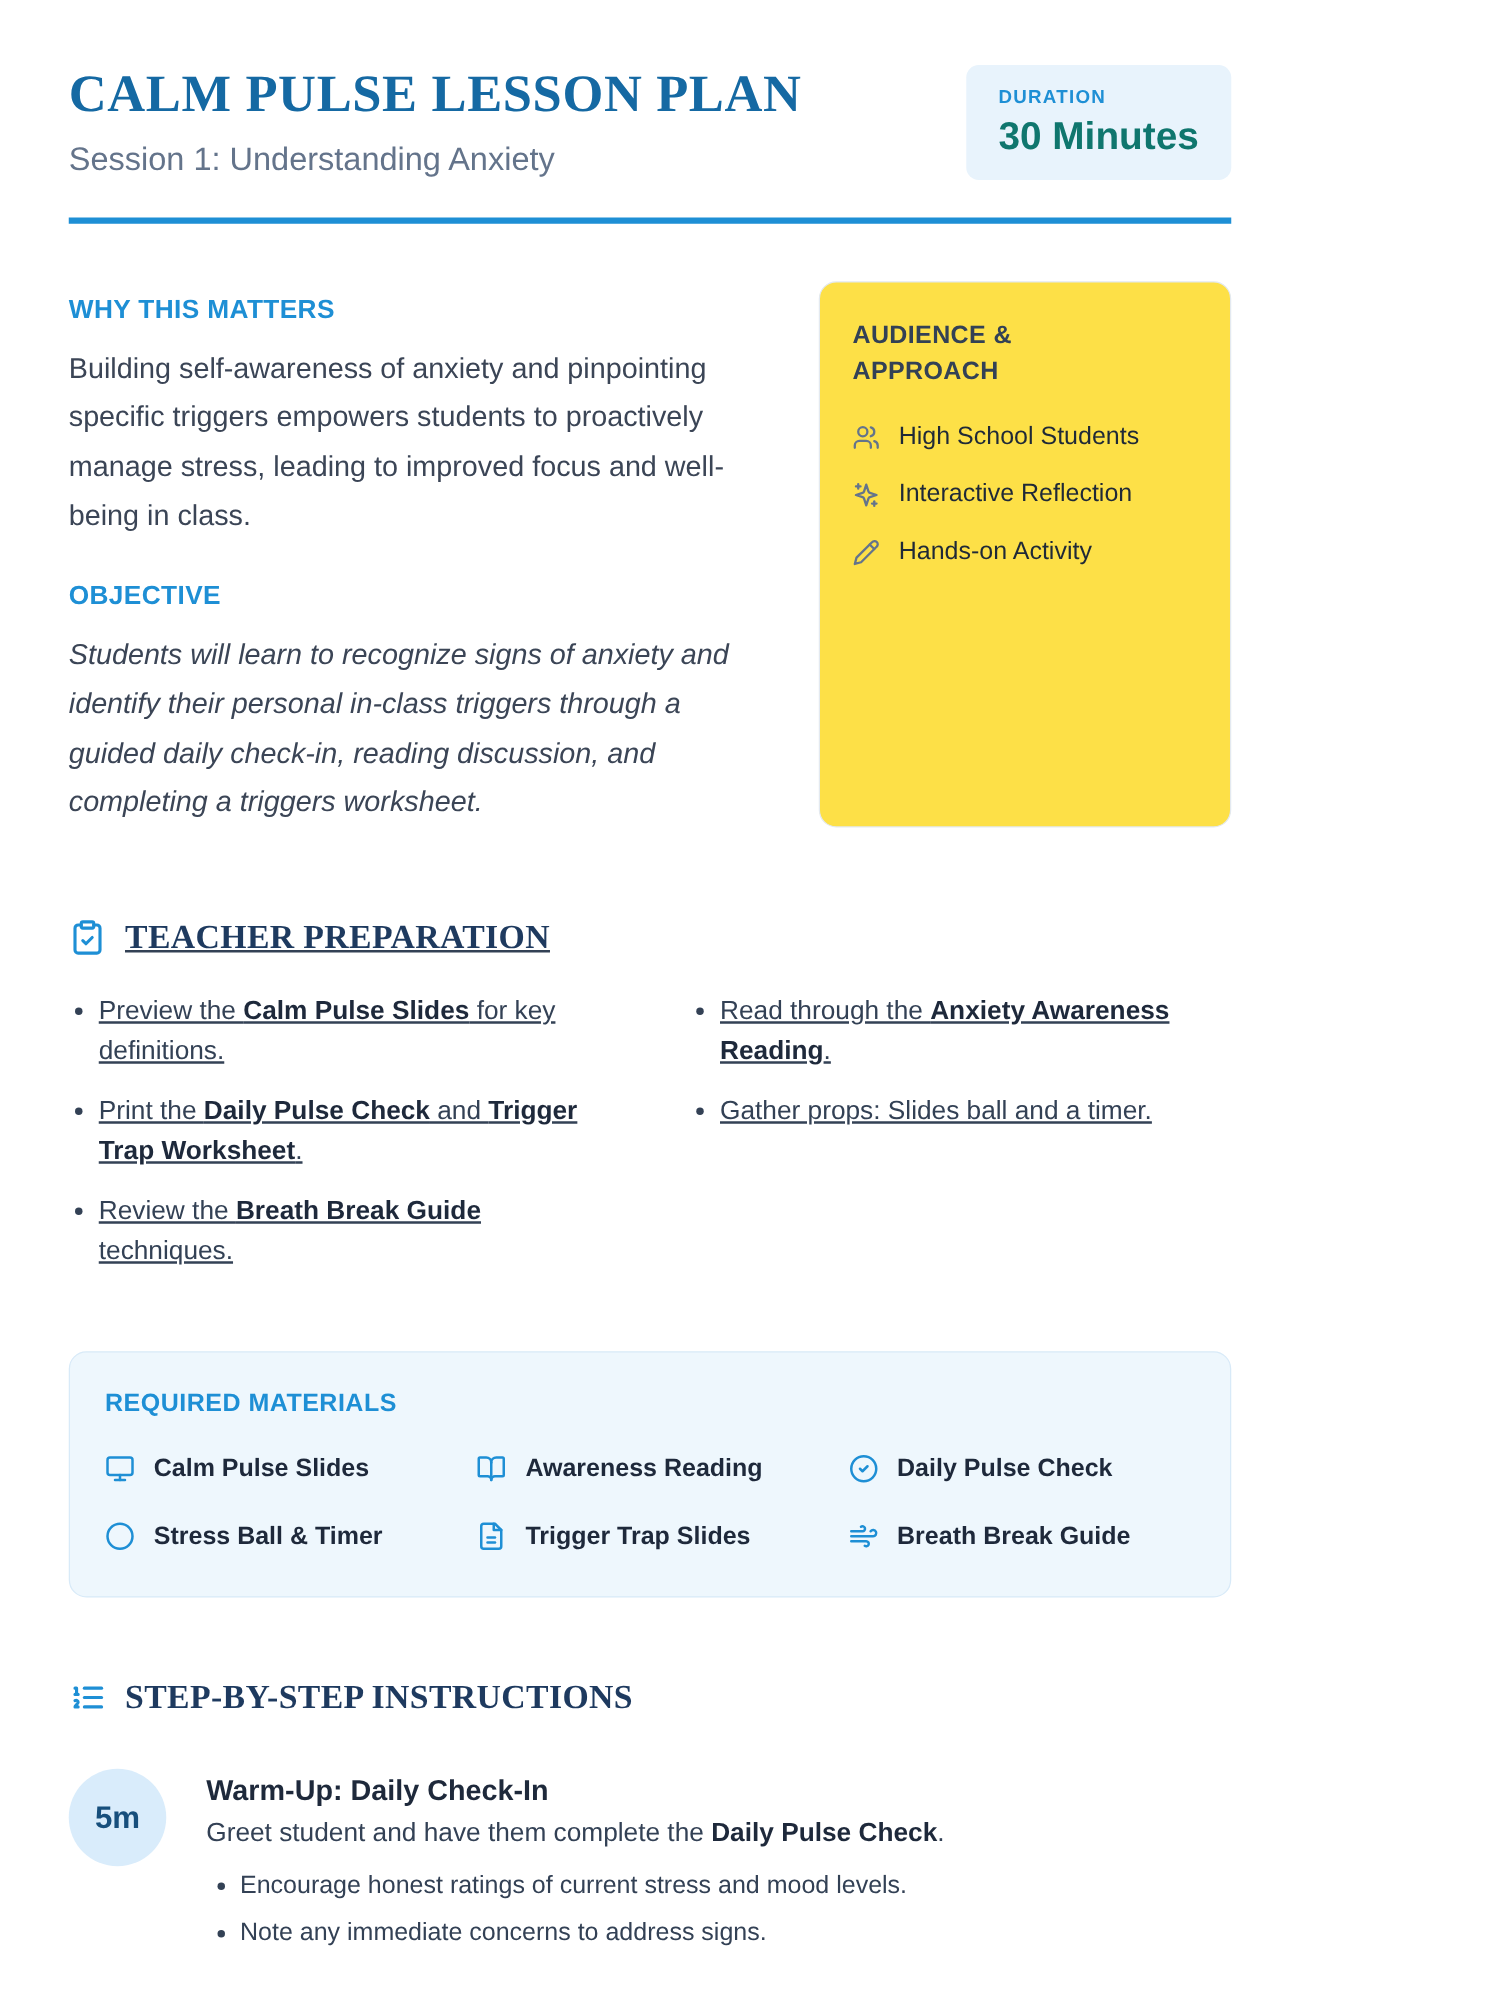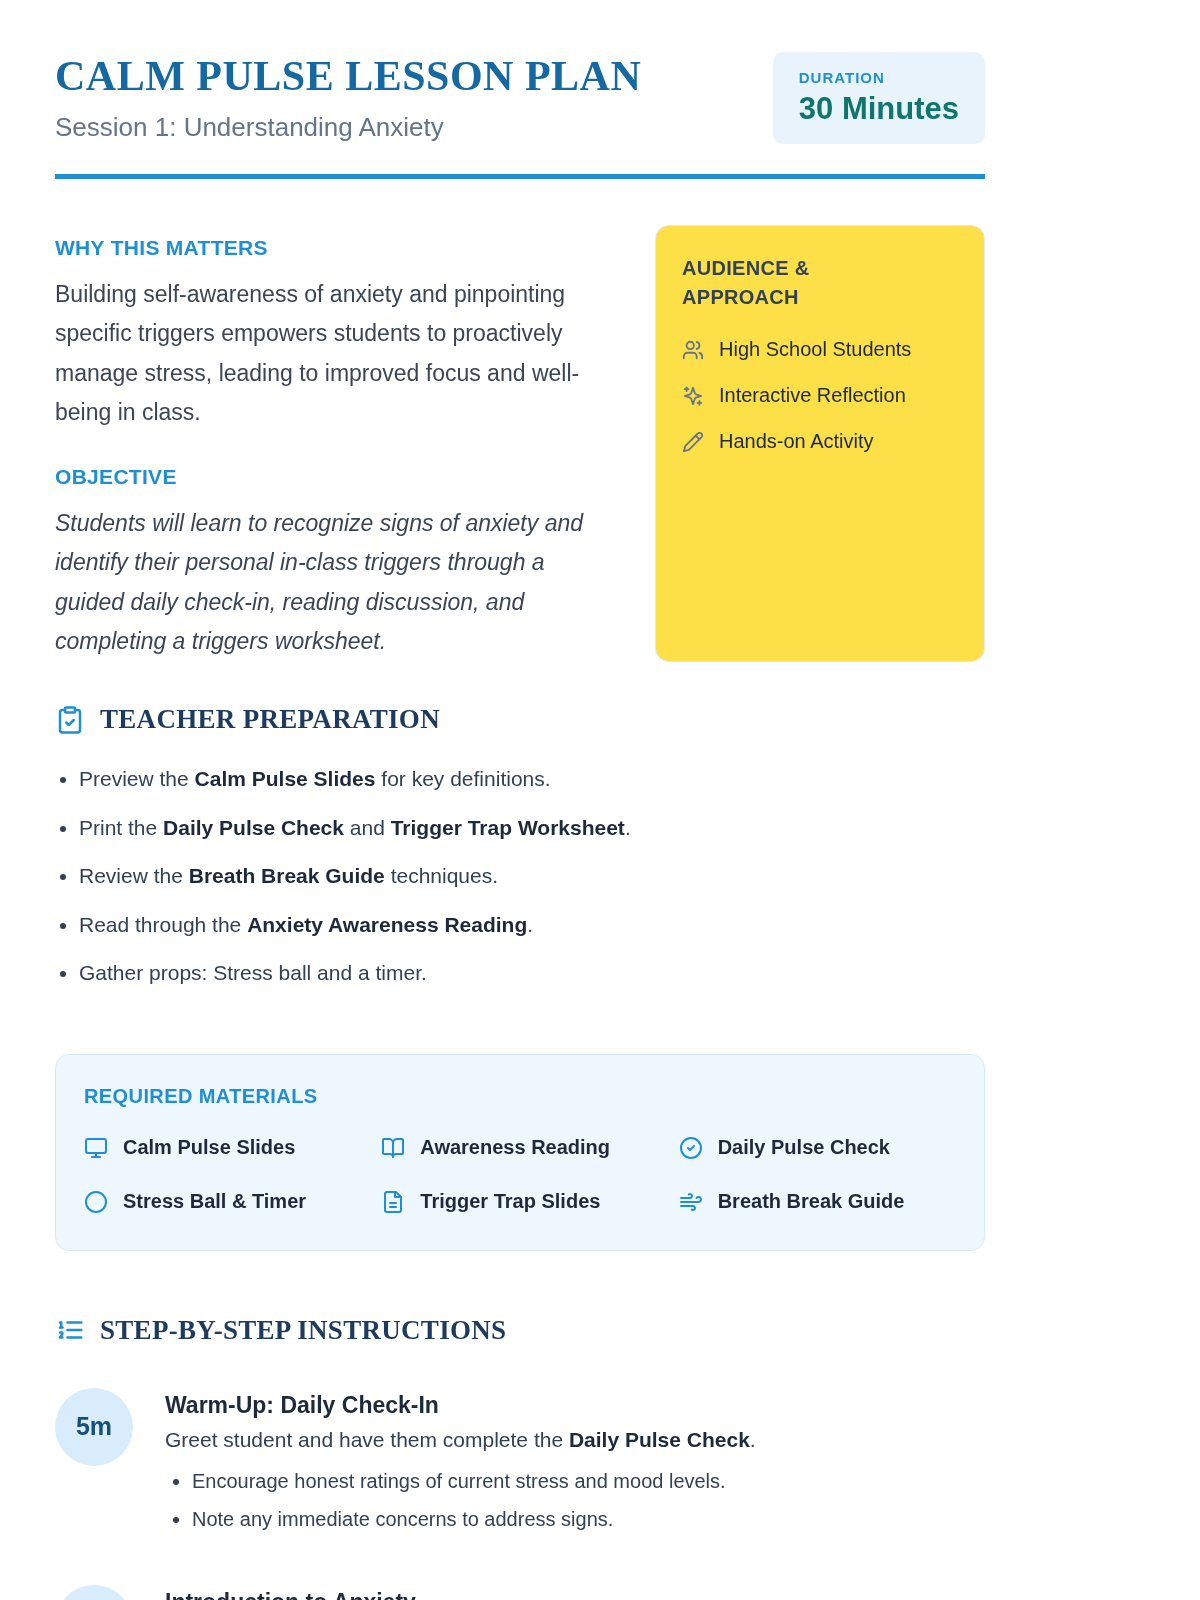--- a/index.html
+++ b/index.html
@@ -26,22 +26,22 @@
   .objective-section { margin-top: 32px; }
 
   .audience-card { width: 330px; flex-shrink: 0; background: #fde047; border: 1px solid #e3e9f0; border-radius: 14px; padding: 28px 26px; min-height: 437px; }
   .audience-heading { font-size: 20px; font-weight: 700; color: #334155; line-height: 1.45; letter-spacing: 0.3px; max-width: 190px; margin-bottom: 26px; }
   .aud-item { display: flex; align-items: center; gap: 15px; margin-top: 23px; font-size: 20px; color: #1f2937; }
   .aud-item .icon { color: #64748b; }
 
   
   .section-title { display: flex; align-items: center; gap: 15px; font-family: "Liberation Serif", serif; font-size: 27px; font-weight: 700; color: #1e3a5f; letter-spacing: 0.3px; }
   .section-title .icon { color: #1e8fd5; }
-  .prep-section { margin-top: 42px; }
-  .prep-cols { display: grid; grid-template-columns: 1fr; column-gap: 64px; margin-top: 28px; }
+  .prep-section { margin-top: 72px; text-decoration: underline; }
+  .prep-cols { display: grid; grid-template-columns: 1fr 1fr; column-gap: 64px; margin-top: 28px; }
   .prep-list { padding-left: 24px; }
   .prep-list li { font-size: 21px; color: #334155; line-height: 1.5; margin-bottom: 17px; }
   strong { font-weight: 700; color: #1e293b; }
 
   
   .materials-card { margin-top: 48px; background: #eef7fd; border: 1px solid #d8eaf8; border-radius: 14px; padding: 30px 28px 36px 28px; }
   .materials-heading { font-size: 20px; font-weight: 700; color: #1e8fd5; letter-spacing: 0.4px; margin-bottom: 28px; }
   .mat-grid { display: grid; grid-template-columns: repeat(3, 1fr); row-gap: 30px; column-gap: 20px; }
   .mat-item { display: flex; align-items: center; gap: 15px; font-size: 20px; font-weight: 700; color: #1e293b; }
   .mat-item .icon { color: #1e8fd5; }
@@ -141,21 +141,21 @@
       <span>TEACHER PREPARATION</span>
     </h2>
     <div class="prep-cols">
       <ul class="prep-list">
         <li><span>Preview the </span><strong>Calm Pulse Slides</strong><span> for key definitions.</span></li>
         <li><span>Print the </span><strong>Daily Pulse Check</strong><span> and </span><strong>Trigger Trap Worksheet</strong><span>.</span></li>
         <li><span>Review the </span><strong>Breath Break Guide</strong><span> techniques.</span></li>
       </ul>
       <ul class="prep-list">
         <li><span>Read through the </span><strong>Anxiety Awareness Reading</strong><span>.</span></li>
-        <li><span>Gather props: Stress ball and a timer.</span></li>
+        <li><span>Gather props: Slides ball and a timer.</span></li>
       </ul>
     </div>
   </section>
 
   <section class="materials-card">
     <h3 class="materials-heading">REQUIRED MATERIALS</h3>
     <div class="mat-grid">
       <div class="mat-item">
         <span class="icon icon-24">
           <svg viewBox="0 0 24 24">

